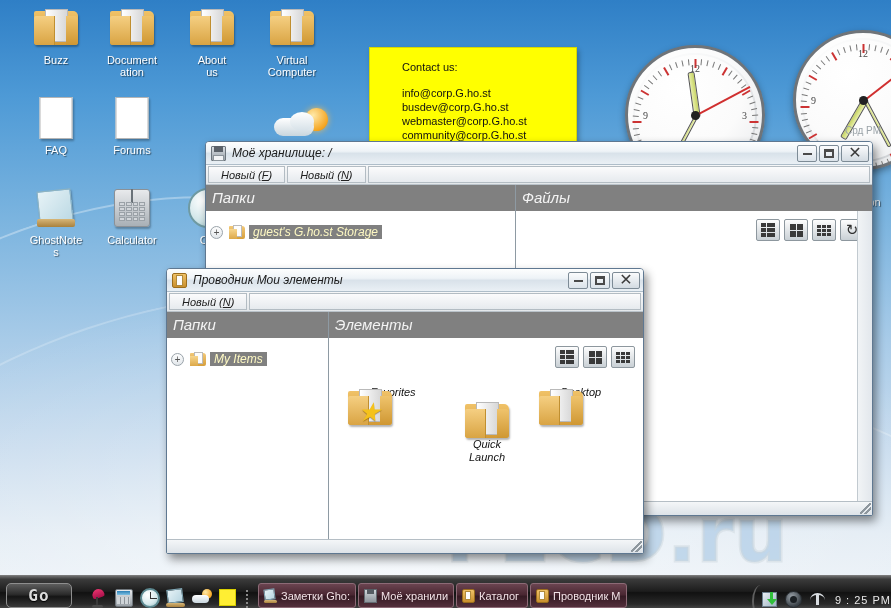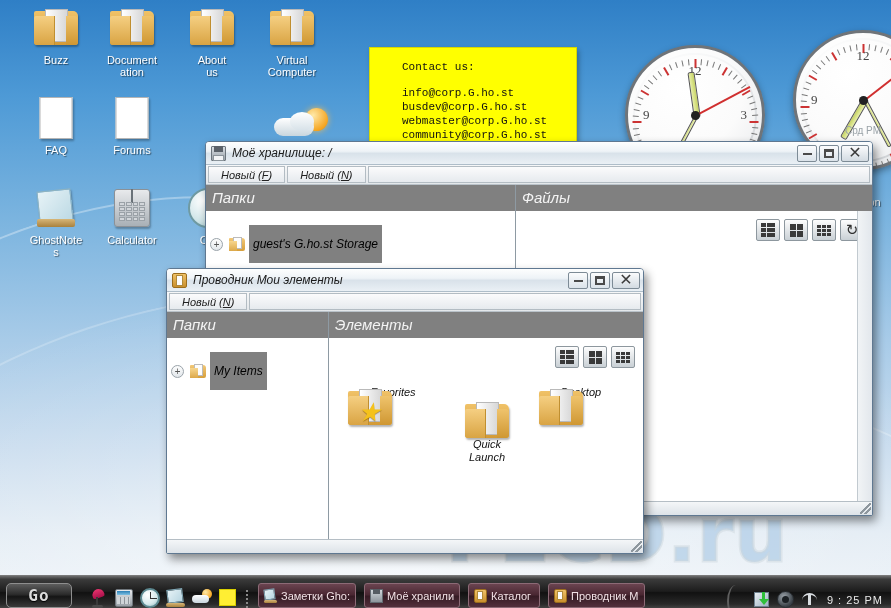--- a/index.html
+++ b/index.html
@@ -112,21 +112,21 @@
   .calcicon .keys i { display:block; height:4px; background:#d2d6da; border:1px solid #9aa1a7; }
 
   
   .clockgad { position:absolute; border-radius:50%;
     background: radial-gradient(circle at 34% 26%, #ffffff 0%, #f3f4f5 45%, #d6d9dc 72%, #9ea3a8 100%);
     box-shadow: 0 3px 7px rgba(0,0,0,.35), inset 0 0 0 5px rgba(255,255,255,.6);
     border: 3px solid #6f7479;
   }
   .clockgad .face { position:absolute; inset:7px; border-radius:50%;
     background: radial-gradient(circle at 38% 28%, #ffffff 0%, #fbfbfb 55%, #e6e8ea 100%); }
-  .clockgad .num { position:absolute; font-size:13px; color:#444; font-family:"Liberation Serif",serif;}
+  .clockgad .num { position:absolute; font-size:10px; color:#444; font-family:"Liberation Serif",serif;}
   .clockgad .hand { position:absolute; left:50%; top:50%; transform-origin: 2px 50%; }
   .clockgad .hh { width:38%; height:7px; margin-top:-3.5px; background:linear-gradient(to bottom,#e8f0a8,#c6d263); border:1px solid #555; border-radius:2px;}
   .clockgad .mh { width:46%; height:4px; margin-top:-2px; background:linear-gradient(to bottom,#f4f8c8,#ccd86a); border:1px solid #555; border-radius:2px;}
   .clockgad .sh { width:52%; height:2px; margin-top:-1px; background:#d03030; }
   .clockgad .pin { position:absolute; left:50%; top:50%; width:9px; height:9px; margin:-4.5px 0 0 -4.5px;
     background:#222; border-radius:50%; }
   .clockgad .amlabel { position:absolute; left:0; right:0; bottom:20%; text-align:center;
     font-size:10px; color:#9aa3a8; }
   .tick { position:absolute; left:50%; top:4px; width:1px; height:6px; background:#777; transform-origin:0.5px 0; }
   .tick.maj { width:2px; height:9px; background:#c33; }
@@ -137,21 +137,21 @@
      background: radial-gradient(circle at 35% 32%, #ffe9a8, #f5a623 70%, #e08a10); box-shadow:0 0 6px rgba(255,190,70,.8);}
   .weather .c1 { position:absolute; left:2px; top:10px; width:40px; height:18px; background:linear-gradient(to bottom,#ffffff,#c9d6de); border-radius:12px;}
   .weather .c2 { position:absolute; left:18px; top:4px; width:24px; height:19px; background:linear-gradient(to bottom,#ffffff,#d6e1e8); border-radius:50%;}
 
   
   #stickynote {
     position:absolute; left:369px; top:47px; width:208px; height:118px;
     background:#ffff00; border:1px solid #d8d800;
     box-shadow: 2px 3px 5px rgba(0,0,0,.28);
     padding:12px 0 0 32px; color:#111; font-size:11px; line-height:14px;
-    font-family:Liberation Mono, monospace;
+    font-family:Liberation Sans, sans-serif;
     overflow:hidden;
   }
   #stickynote .hd { margin-bottom:12px; }
   #stickynote .eml { white-space:nowrap; }
 
   
   .window { position:absolute; background:#e9eef3;
     border:1px solid #5f7891; border-radius:4px 4px 2px 2px;
     box-shadow: 3px 5px 10px rgba(0,0,0,.45);
     display:flex; flex-direction:column;font-style:italic; }
@@ -189,21 +189,21 @@
      font-family:"Liberation Sans",sans-serif; }
   .pane-body { flex:1 1 auto; position:relative; background:#fff; overflow:hidden;}
   .treeitem { display:flex; align-items:center; padding:4px 0 4px 4px; font-size:12px; }
   .expander { width:13px; height:13px; border-radius:50%; border:1px solid #9aa3aa;
      background:linear-gradient(to bottom,#fdfdfd,#e2e7eb); color:#555; font-size:10px;
      line-height:11px; text-align:center; margin-right:6px; cursor:pointer; flex:0 0 auto;}
   .tfolder { width:16px; height:13px; position:relative; margin-right:4px; flex:0 0 auto;}
   .tfolder .b { position:absolute; inset:0; background:linear-gradient(to bottom,#f2c877,#d69f3c); border-radius:1px 3px 2px 2px;}
   .tfolder .p { position:absolute; left:4px; top:-1px; width:9px; height:12px; background:#fdfdfd; border:1px solid #bbb;}
   .tfolder .f { position:absolute; left:0; top:3px; width:8px; height:10px; background:linear-gradient(to bottom,#f7d68e,#dca849);}
-  .tlabel { background:#808080; color:#000000; padding:12px 4px; font-size:12px; }
+  .tlabel { background:#808080; color:#fef9c3; padding:0 4px; font-size:12px; }
 
   .viewbar { position:absolute; right:8px; top:8px; display:flex; gap:4px; }
   .vbtn { width:24px; height:22px; border:1px solid #8d979e; border-radius:2px;
     background:linear-gradient(to bottom,#fdfdfd,#c9d0d5); display:flex;
     align-items:center; justify-content:center; cursor:pointer; }
   .vgrid { display:grid; gap:1px; }
   .vgrid i { display:block; background:#3a3a3a; }
   .g-detail { grid-template-columns: 5px 8px; }
   .g-detail i { height:4px; }
   .g-big { grid-template-columns: 6px 6px; }
@@ -238,28 +238,28 @@
      border:1px solid #8e8e8e; display:flex; align-items:center; justify-content:center;
      cursor:pointer; flex:0 0 auto;}
   #startbtn .golabel {
      font-family:"DejaVu Sans Mono", monospace; font-size:16px; font-weight:bold;
      color:#dcdcdc; letter-spacing:1px; text-shadow:0 1px 1px #000;}
   #quicklaunch { display:flex; align-items:center; gap:6px; margin-left:16px; flex:0 0 auto;}
   .qlicon { width:20px; height:20px; position:relative; cursor:pointer; }
   .ql-sep { width:2px; height:18px; margin:0 8px;
      background: repeating-linear-gradient(to bottom,#8a8a8a 0,#8a8a8a 2px,transparent 2px,transparent 4px);
      flex:0 0 auto;}
-  #tasks { display:flex; align-items:center; gap:8px; margin-left:2px; flex:1 1 auto; overflow:hidden;}
+  #tasks { display:flex; align-items:center; gap:2px; margin-left:2px; flex:1 1 auto; overflow:hidden;}
   .taskbtn { height:25px; min-width:92px; max-width:100px; display:flex; align-items:center;
      padding:0 5px; border:1px solid #8c6a76; border-radius:3px;
      background: linear-gradient(to bottom,#6b4450,#4a2732 46%,#361b24 54%,#53303c);
      color:#f2e2e6; font-size:11px; white-space:nowrap; overflow:hidden; cursor:pointer; flex:0 0 auto;}
   .taskbtn .ti { width:13px; height:14px; margin-right:4px; flex:0 0 auto; position:relative;}
-  #tray { display:flex; align-items:center; gap:7px; margin-right:8px; flex:0 0 auto;
-     padding-left:26px; position:relative; }
+  #tray { display:flex; align-items:center; gap:7px; flex:0 0 auto;
+     padding-left:9px; position:relative; }
   #tray:before { content:""; position:absolute; left:0; top:-6px; width:16px; height:32px;
      border-left:2px solid #5f5f5f; border-radius:50%/50%; }
   .trayicon { width:17px; height:17px; position:relative; cursor:pointer; }
   #clockarea { color:#e8e8e8; font-size:11px; letter-spacing:1px; margin-left:2px; cursor:pointer;}
 </style>
 </head>
 <body>
 
 <div id="desktop">
 

